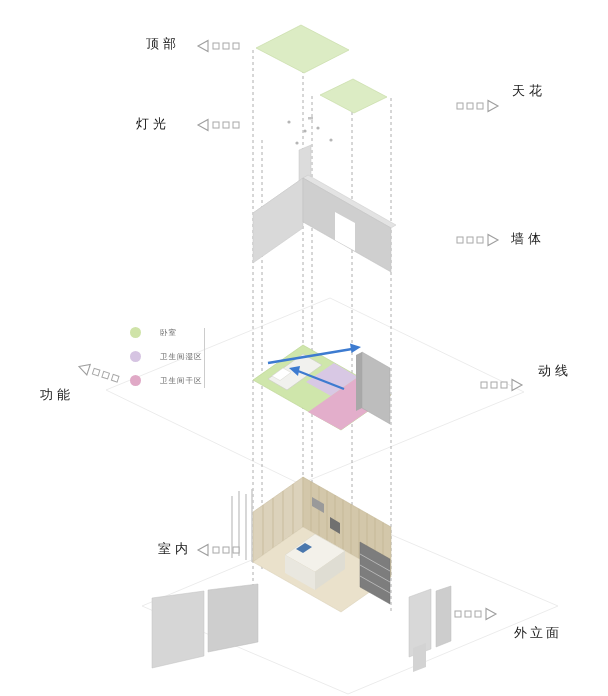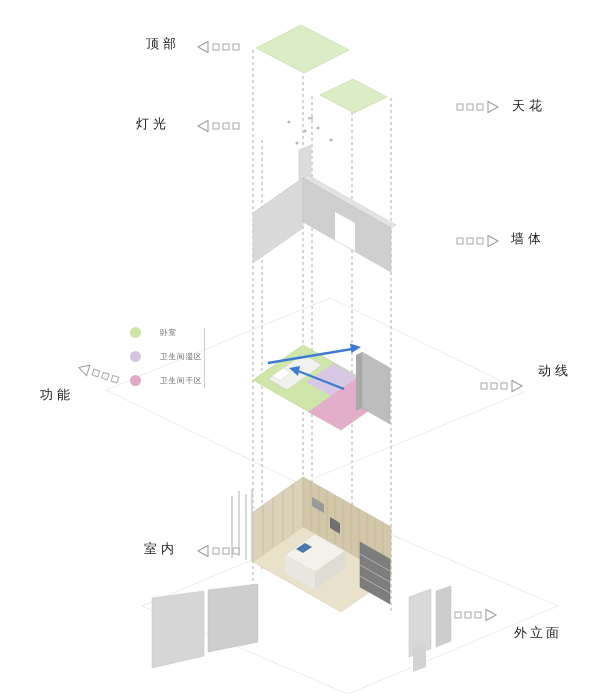--- a/index.html
+++ b/index.html
@@ -1,17 +1,17 @@
 <!DOCTYPE html>
 <html style="--ceiling: #dcecc4; --floor-green: #cfe6ab; --zone-wet: #d8c8e4; --zone-dry: #e3aecb; --accent-blue: #3d7bd0; --wood-light: #dcd2bb; --wood-mid: #d3c7aa; --wood-floor: #eae1cb; --wall-gray: #d4d4d4; --facade-gray: #d3d3d3; --dash: #9b9b9b; --label: #1a1a1a;"><head>
 <meta charset="utf-8">
 <style>
   html,body{margin:0;padding:0;background:#fff;}
   body{font-family:"DejaVu Sans","Liberation Sans",sans-serif;}
-  .canvas{position:relative;width:608px;height:696px;background:#fff;overflow:hidden;}
+  .canvas{position:relative;width:608px;height:696px;background:#fff;overflow:hidden;font-family:Liberation Serif, serif;}
   .geom{position:absolute;left:0;top:0;}
 
   
   .label{position:absolute;font-size:13px;font-weight:500;letter-spacing:4px;
          color:var(--label,#1a1a1a);white-space:nowrap;}
   .arrow{position:absolute;width:46px;height:14px;}
 
   
   .ah{fill:#ffffff;stroke:#9f9f9f;stroke-width:1.1;stroke-linejoin:miter;}
   .sq{fill:#ffffff;stroke:#a8a8a8;stroke-width:1;}
@@ -151,21 +151,21 @@
   <div class="label" style="left:146px;top:35px">顶部</div>
   <div class="arrow" style="left:196px;top:39px">
     <svg width="46" height="14" viewBox="0 0 46 14">
         <polygon class="ah" points="2,7 12,1.5 12,12.5"></polygon>
         <rect class="sq" x="17" y="4" width="6" height="6"></rect>
         <rect class="sq" x="27" y="4" width="6" height="6"></rect>
         <rect class="sq" x="37" y="4" width="6" height="6"></rect>
       </svg>
   </div>
 
-  <div class="label" style="left:512px;top:97px">天花</div>
+  <div class="label" style="left:512px;top:82px">天花</div>
   <div class="arrow" style="left:454px;top:99px">
     <svg width="46" height="14" viewBox="0 0 46 14">
         <rect class="sq" x="3" y="4" width="6" height="6"></rect>
         <rect class="sq" x="13" y="4" width="6" height="6"></rect>
         <rect class="sq" x="23" y="4" width="6" height="6"></rect>
         <polygon class="ah" points="44,7 34,1.5 34,12.5"></polygon>
       </svg>
   </div>
 
   <div class="label" style="left:136px;top:115px">灯光</div>
@@ -201,21 +201,21 @@
   <div class="label" style="left:538px;top:362px">动线</div>
   <div class="arrow" style="left:478px;top:378px">
     <svg width="46" height="14" viewBox="0 0 46 14">
         <rect class="sq" x="3" y="4" width="6" height="6"></rect>
         <rect class="sq" x="13" y="4" width="6" height="6"></rect>
         <rect class="sq" x="23" y="4" width="6" height="6"></rect>
         <polygon class="ah" points="44,7 34,1.5 34,12.5"></polygon>
       </svg>
   </div>
 
-  <div class="label" style="left:144px;top:540px">室内</div>
+  <div class="label" style="left:158px;top:540px">室内</div>
   <div class="arrow" style="left:196px;top:543px">
     <svg width="46" height="14" viewBox="0 0 46 14">
         <polygon class="ah" points="2,7 12,1.5 12,12.5"></polygon>
         <rect class="sq" x="17" y="4" width="6" height="6"></rect>
         <rect class="sq" x="27" y="4" width="6" height="6"></rect>
         <rect class="sq" x="37" y="4" width="6" height="6"></rect>
       </svg>
   </div>
 
   <div class="label" style="left:514px;top:624px;letter-spacing:3px">外立面</div>

